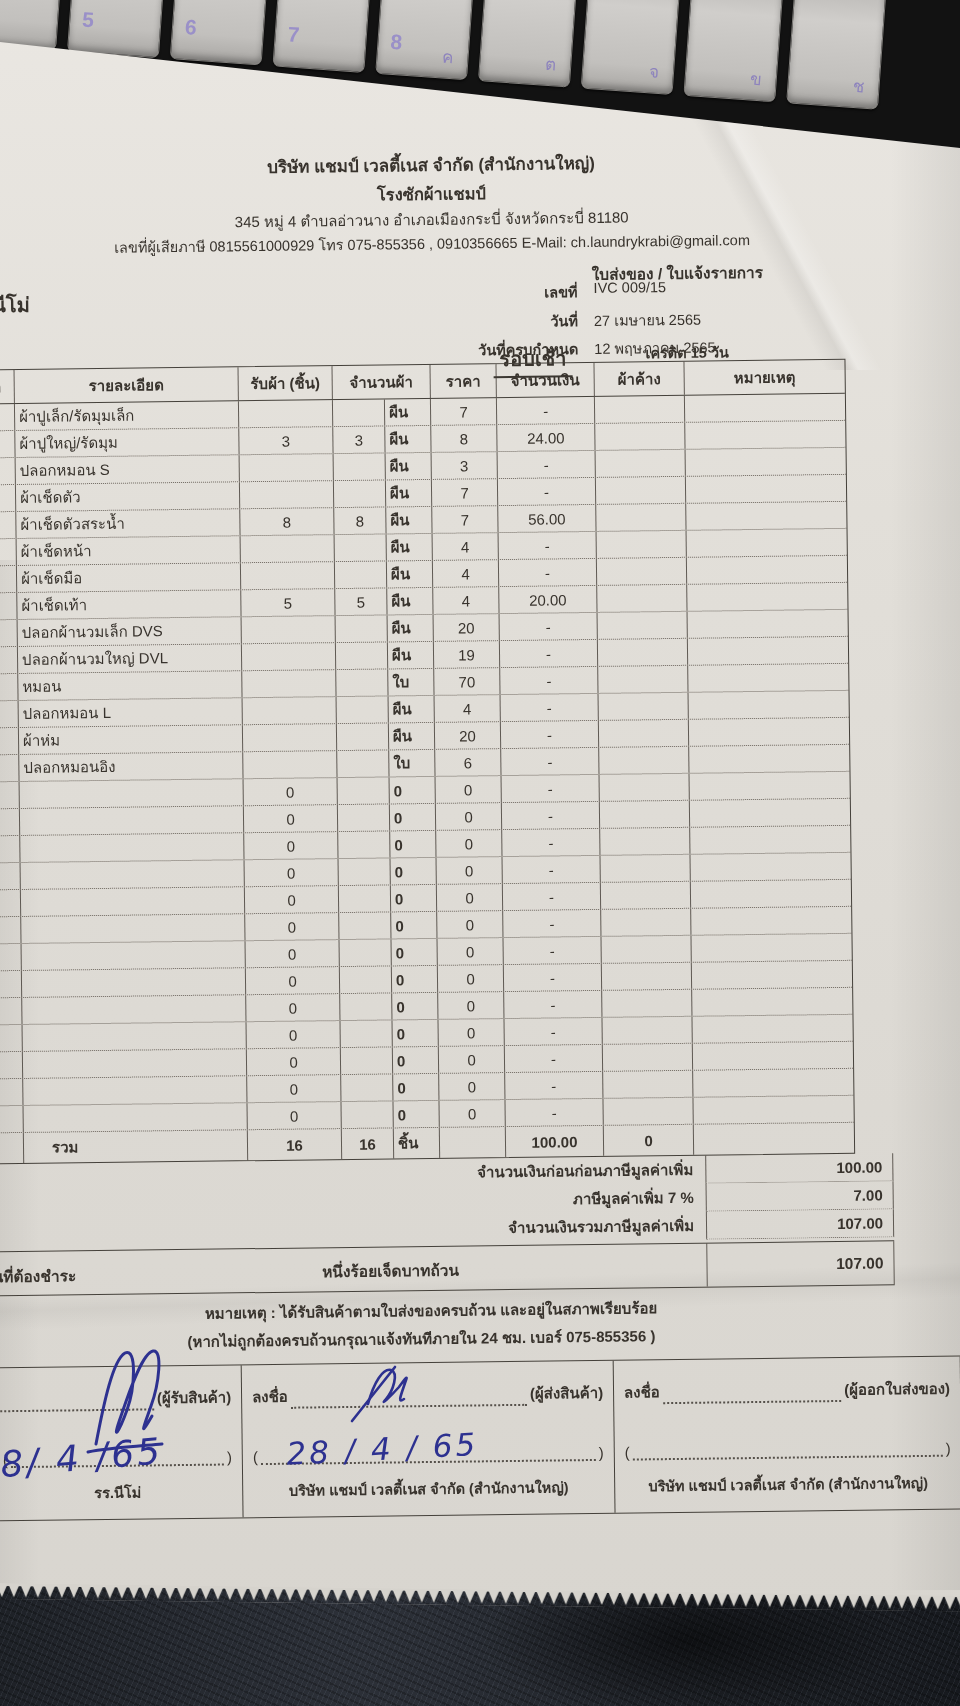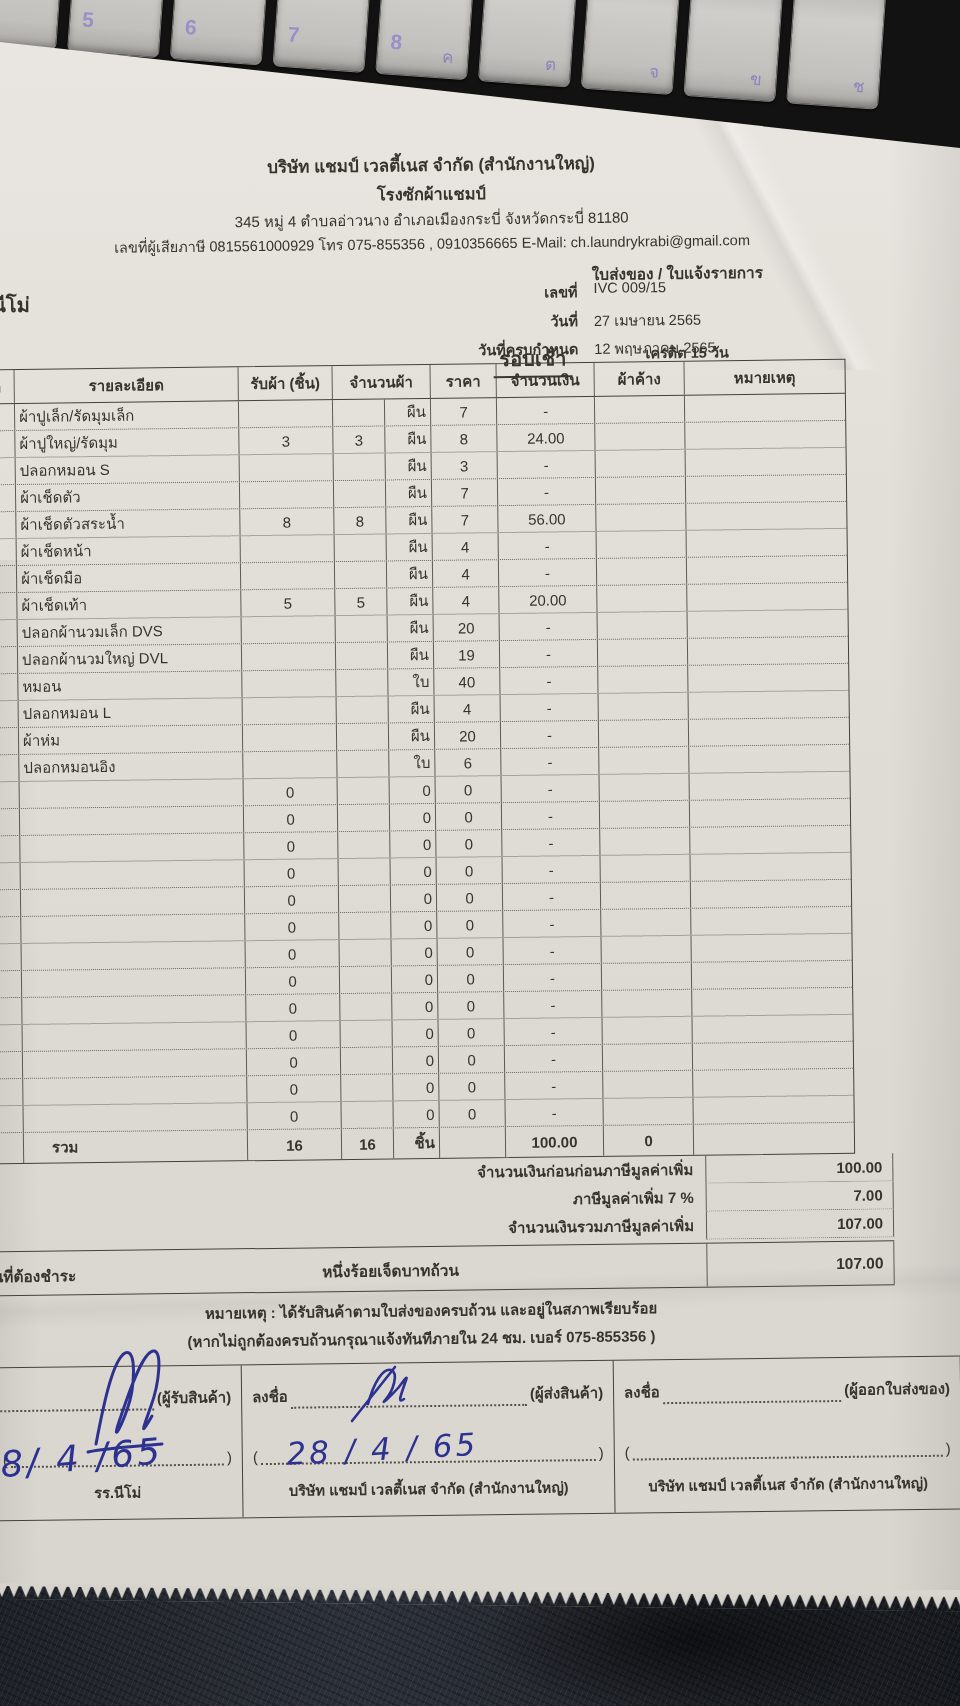--- a/index.html
+++ b/index.html
@@ -58,21 +58,21 @@
     border:1.6px solid #44403a;font-size:15px;}
   .row{display:flex;height:27px;align-items:center;border-bottom:1px dotted #6d665e;}
   .thead{height:34px;font-weight:bold;border-bottom:1.5px solid #44403a;}
   .thead .c{justify-content:center;text-align:center;}
   .c{height:100%;display:flex;align-items:center;border-right:1px solid rgba(64,58,51,.8);
     padding:0 4px;overflow:hidden;white-space:nowrap;}
   .c.no{width:34px;justify-content:center;}
   .c.desc{width:224px;}
   .c.recv{width:94px;}
   .c.qty{width:52px;}
-  .c.unit{width:46px;position:relative;justify-content:flex-end;}
+  .c.unit{width:46px;position:relative;justify-content:flex-start;font-weight:bold;}
   .c.qtyunit{width:98px;}
   .c.price{width:66px;}
   .c.amount{width:98px;}
   .c.pending{width:90px;}
   .c.remark{flex:1;border-right:none;}
   .num{justify-content:center;}
   .total-row{height:30px;font-weight:bold;border-bottom:none;}
   .total-row .desc{padding-left:28px;}
   
   .summary{position:absolute;left:-14px;top:1163px;width:904px;font-size:15px;}
@@ -364,21 +364,21 @@
 
             <div class="row body">
               <div class="c no"></div>
               <div class="c desc">หมอน</div>
               <div class="c recv num"></div>
               <div class="c qty num"></div>
               <div class="c unit">
 
                 <span>ใบ</span>
               </div>
-              <div class="c price num">40</div>
+              <div class="c price num">70</div>
               <div class="c amount num">-</div>
               <div class="c pending"></div>
               <div class="c remark"></div>
             </div>
 
             <div class="row body">
               <div class="c no"></div>
               <div class="c desc">ปลอกหมอน L</div>
               <div class="c recv num"></div>
               <div class="c qty num"></div>

